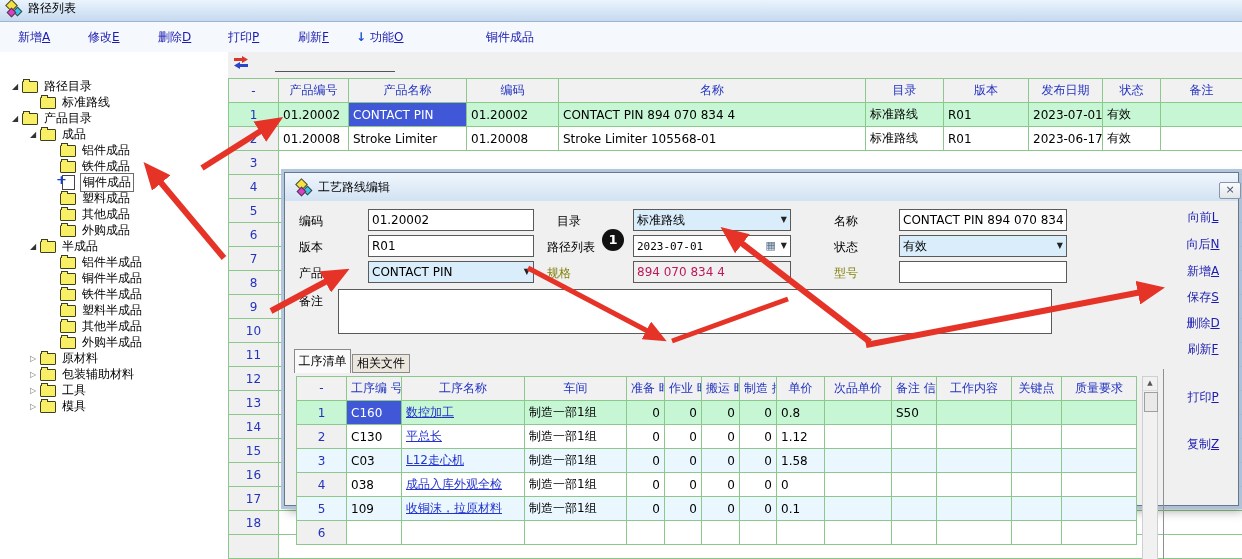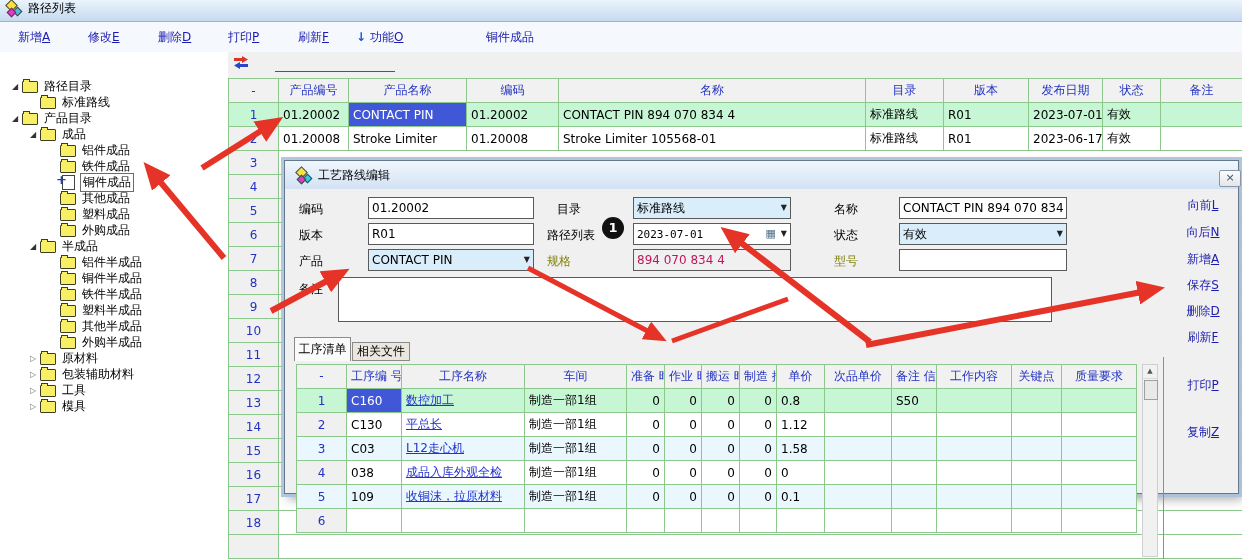--- a/index.html
+++ b/index.html
@@ -53,21 +53,21 @@
   tr.sel td{background:#c6f6d4}
   tr.alt td{background:#eaf7ff}
   td.selcell{background:#4058d8 !important;color:#fff}
   td.n{text-align:right}
   td.link{color:#2333cc;text-decoration:underline}
 
   .routes{position:absolute;left:228px;top:78px;width:1014px}
   .proc th{height:42px;white-space:pre-line;line-height:1.35}
 
   
-  .dialog{position:absolute;left:284px;top:160px;width:955px;height:334px;background:#f0f0f0;
+  .dialog{position:absolute;left:284px;top:172px;width:955px;height:334px;background:#f0f0f0;
     border:1px solid #66788c;box-shadow:0 0 0 3px rgba(173,193,216,.9),4px 5px 10px rgba(0,0,0,.35);
     z-index:10;box-sizing:border-box}
   .dtitle{position:absolute;left:0;top:0;width:100%;height:28px;
     background:linear-gradient(#f0f6fd,#d2e2f3);display:flex;align-items:center;padding-left:10px;box-sizing:border-box}
   .dclose{position:absolute;left:934px;top:9px;width:20px;height:15px;background:linear-gradient(#fbfcfd,#e2e6ea);
     border:1px solid #8a96a8;border-radius:2px;color:#44506a;font-size:11px;line-height:13px;text-align:center;cursor:pointer}
   .dlabel{position:absolute;white-space:nowrap}
   .olive{color:#80800a}
   .din{position:absolute;height:20px;line-height:20px;background:#fff;border:1px solid #5a5a5a;
     padding:0 3px;overflow:hidden;white-space:nowrap;box-sizing:content-box}
@@ -149,26 +149,26 @@
           <span class="tlabel">铁件成品</span>
         </div>
       <div class="ti l2">
           <span class="exp"></span>
           <span class="page"></span>
           <span class="tlabel selected">铜件成品</span>
         </div>
       <div class="ti l2">
           <span class="exp"></span>
           <span class="folder"></span>
+          <span class="tlabel">塑料成品</span>
+        </div>
+      <div class="ti l2">
+          <span class="exp"></span>
+          <span class="folder"></span>
           <span class="tlabel">其他成品</span>
-        </div>
-      <div class="ti l2">
-          <span class="exp"></span>
-          <span class="folder"></span>
-          <span class="tlabel">塑料成品</span>
         </div>
       <div class="ti l2">
           <span class="exp"></span>
           <span class="folder"></span>
           <span class="tlabel">外购成品</span>
         </div>
       <div class="ti l1">
           <span class="exp">◢</span>
           <span class="folder"></span>
           <span class="tlabel">半成品</span>

